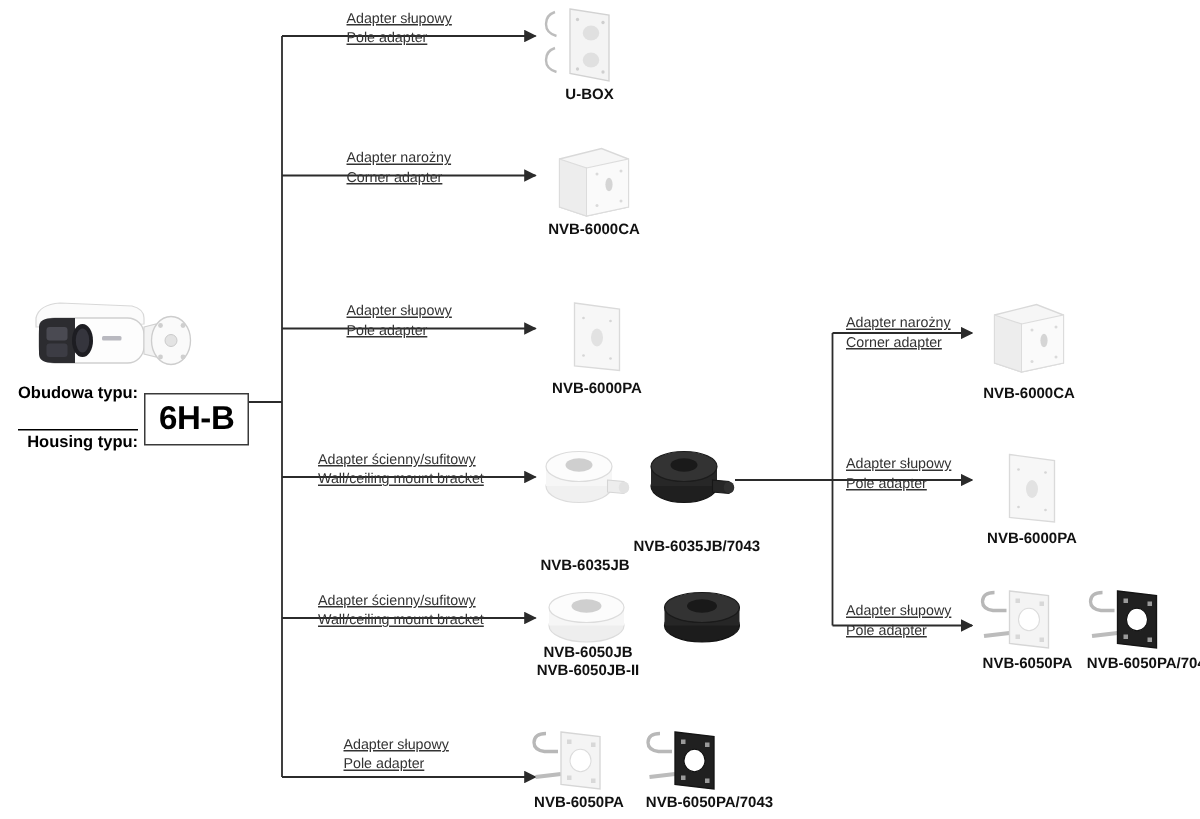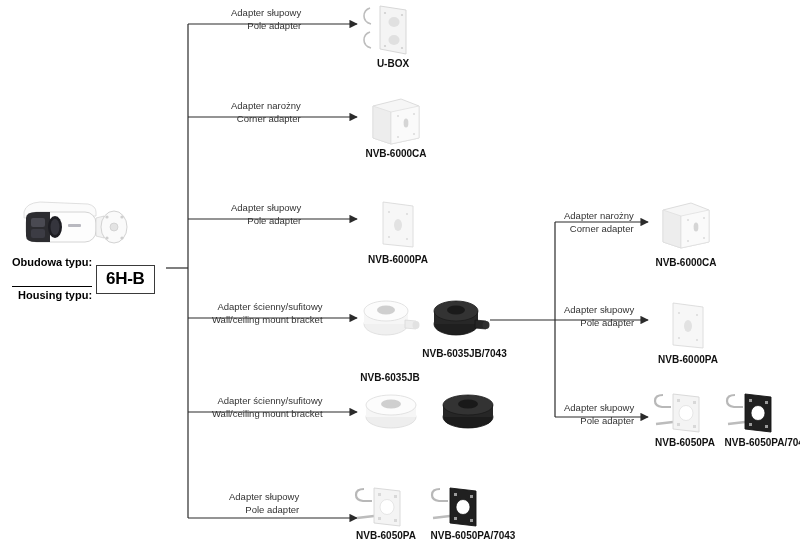--- a/index.html
+++ b/index.html
@@ -7,39 +7,39 @@
     width:800px;height:546px;background:#ffffff;
     font-family:"Liberation Sans","DejaVu Sans",sans-serif;
     color:#111;overflow:hidden;position:relative;
   }
   #stage{position:absolute;left:0;top:0;width:800px;height:546px;}
   svg.lines{position:absolute;left:0;top:0;width:800px;height:546px;pointer-events:none;}
 
   
   .edge-label{
     position:absolute;font-size:9.5px;line-height:13px;color:#333;
-    text-align:right;white-space:nowrap;
+    text-align:left;white-space:nowrap;text-decoration:underline;
   }
   .edge-label .l1{display:block;}
   .edge-label .l2{display:block;}
 
   .prod-label{
     position:absolute;font-size:10px;font-weight:bold;color:#111;
     text-align:center;white-space:nowrap;line-height:12px;
   }
   .prod-label span{display:block;}
 
   
   .housing{position:absolute;left:12px;top:255px;display:flex;align-items:center;}
   .housing-words{font-size:11px;font-weight:bold;line-height:15px;text-align:right;color:#000;}
   .housing-words .w1{display:block;border-bottom:1.6px solid #000;padding-bottom:16px;}
   .housing-words .w2{display:block;padding-top:1px;}
   .housing-box{
     margin-left:4px;border:1.4px solid #3a3a3a;background:#fff;
-    font-size:17px;font-weight:bold;letter-spacing:-0.3px;
+    font-size:22px;font-weight:bold;letter-spacing:-0.3px;
     padding:3px 9px 4px 9px;color:#000;
   }
 
   
   .camera{position:absolute;left:10px;top:196px;width:120px;height:62px;}
 
   
   .art{position:absolute;}
 </style>
 </head>
@@ -213,31 +213,35 @@
   <div class="art" style="left:428px;top:298px;">
     <svg width="64" height="42" viewBox="0 0 64 42">
       <ellipse cx="28" cy="26" rx="22" ry="11" fill="#1f1f1f" stroke="#151515" stroke-width="0.8"></ellipse>
       <rect x="6" y="13" width="44" height="13" fill="#272727"></rect>
       <ellipse cx="28" cy="13" rx="22" ry="10" fill="#333333" stroke="#1c1c1c" stroke-width="0.8"></ellipse>
       <ellipse cx="28" cy="12" rx="9" ry="4.5" fill="#1a1a1a"></ellipse>
       <path d="M47,22 L58,23 L58,31 L47,30 Z" fill="#262626" stroke="#161616" stroke-width="0.7"></path>
       <ellipse cx="58" cy="27" rx="3.5" ry="4" fill="#303030"></ellipse>
     </svg>
   </div>
-  <div class="prod-label" style="left:412px;top:348px;width:105px;text-align:center;">
+  <div class="prod-label" style="left:412px;top:359px;width:105px;text-align:center;">
     <span>NVB-6035JB/7043</span>
   </div>
 
   <div class="art" style="left:360px;top:392px;">
     <svg width="62" height="40" viewBox="0 0 62 40">
       <ellipse cx="31" cy="25" rx="25" ry="11" fill="#eeeeee" stroke="#dcdcdc" stroke-width="0.8"></ellipse>
       <rect x="6" y="13" width="50" height="12" fill="#f6f6f6"></rect>
       <ellipse cx="31" cy="13" rx="25" ry="10" fill="#fcfcfc" stroke="#dcdcdc" stroke-width="0.8"></ellipse>
       <ellipse cx="31" cy="12" rx="10" ry="4.5" fill="#cfcfcf"></ellipse>
     </svg>
+  </div>
+  <div class="prod-label" style="left:338px;top:430px;width:108px;">
+    <span>NVB-6050JB</span>
+    <span>NVB-6050JB-II</span>
   </div>
 
   <div class="art" style="left:437px;top:392px;">
     <svg width="62" height="40" viewBox="0 0 62 40">
       <ellipse cx="31" cy="25" rx="25" ry="11" fill="#1c1c1c" stroke="#141414" stroke-width="0.8"></ellipse>
       <rect x="6" y="13" width="50" height="12" fill="#262626"></rect>
       <ellipse cx="31" cy="13" rx="25" ry="10" fill="#333333" stroke="#1a1a1a" stroke-width="0.8"></ellipse>
       <ellipse cx="31" cy="12" rx="10" ry="4.5" fill="#191919"></ellipse>
     </svg>
   </div>

